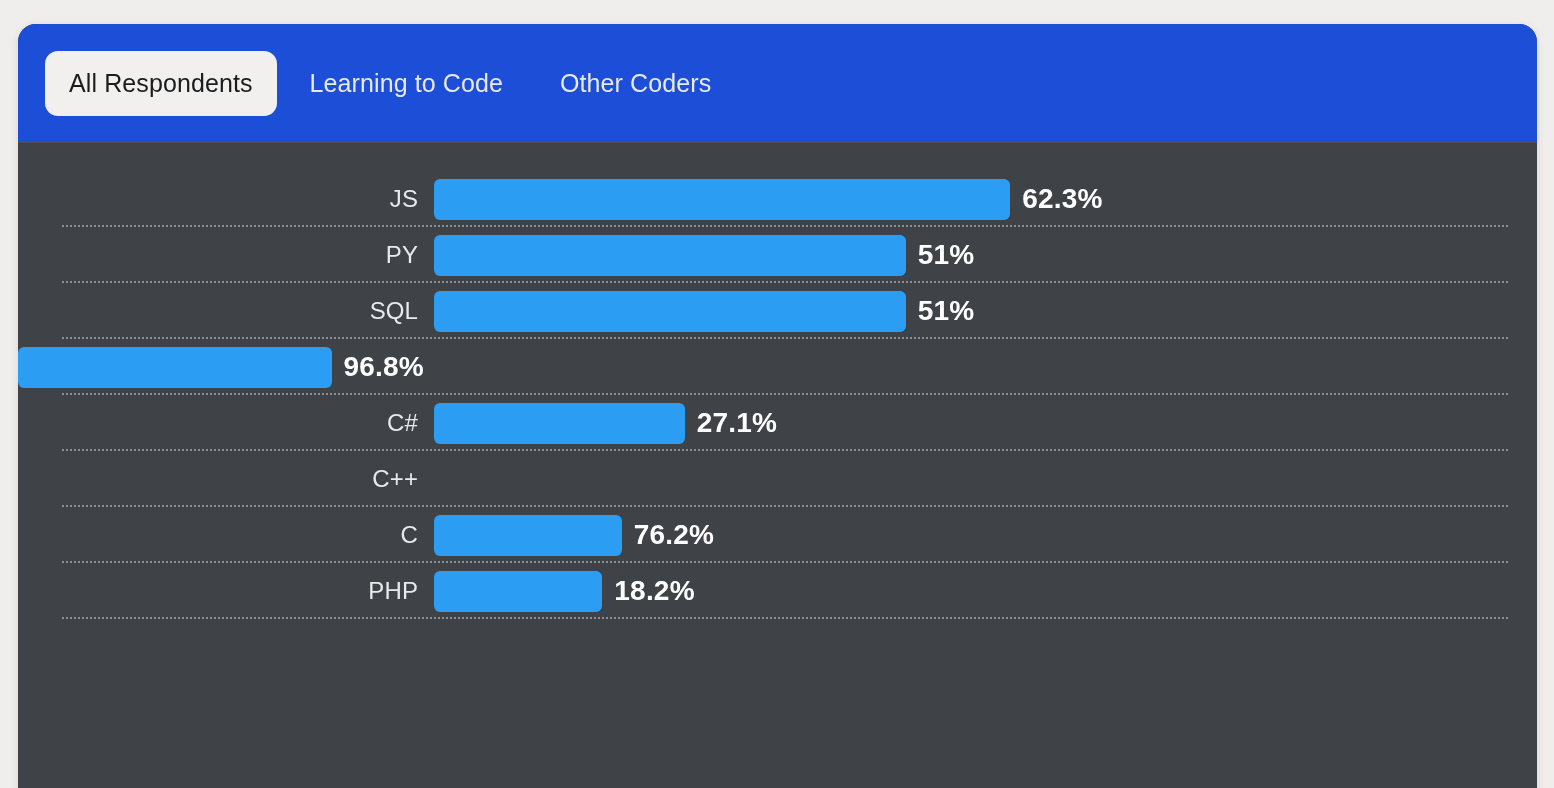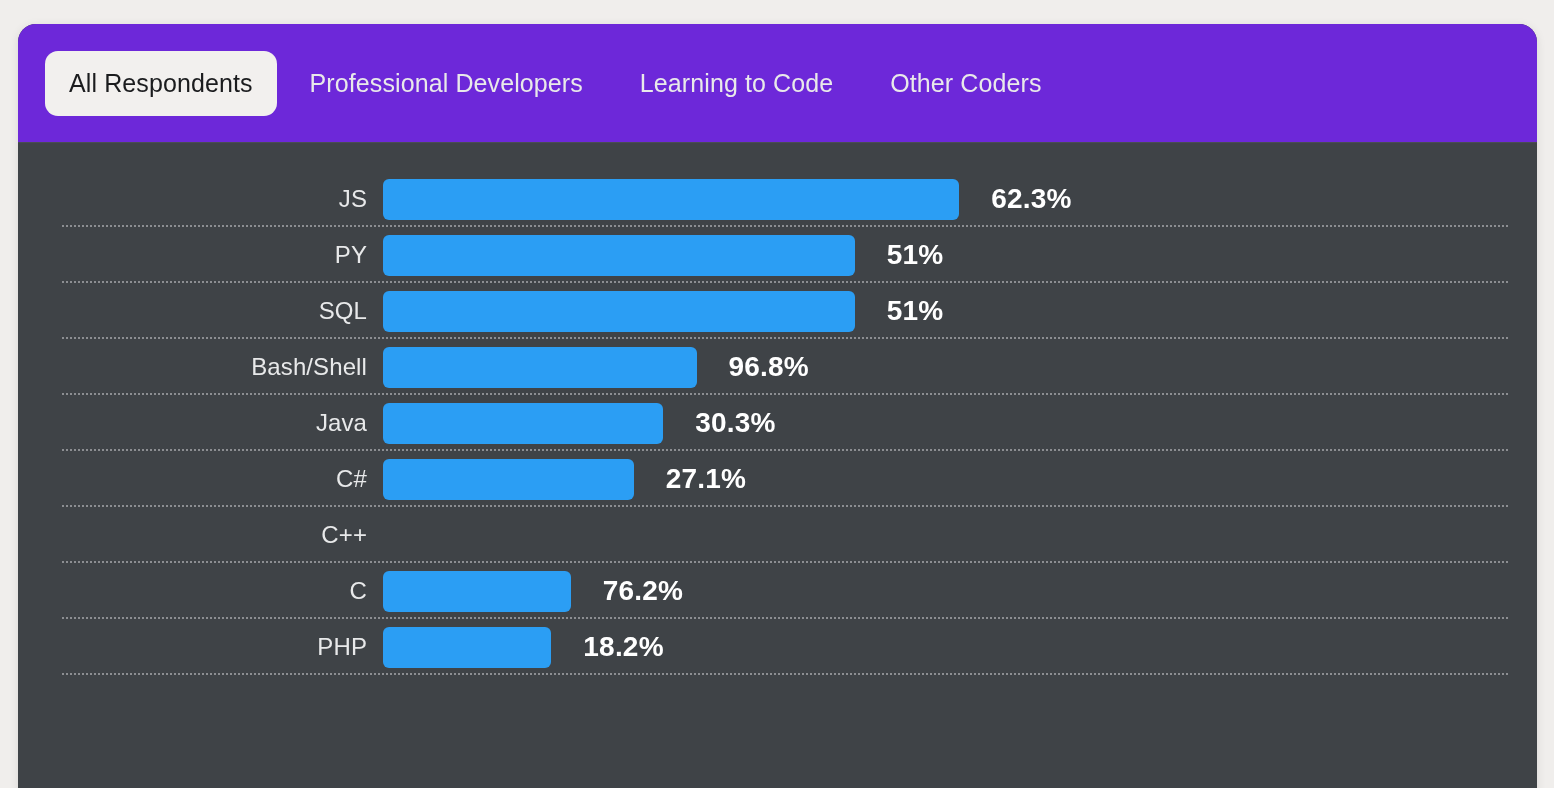--- a/index.html
+++ b/index.html
@@ -32,21 +32,21 @@
     box-shadow: 0 2px 10px rgba(0,0,0,0.10);
   }
 
   
   .tabbar {
     position: absolute;
     left: 0;
     top: 0;
     width: 100%;
     height: 119px;
-    background: #6d28d9;
+    background: #1d4ed8;
     box-sizing: border-box;
     padding-left: 27px;
     display: flex;
     align-items: center;
     border-bottom: 1px solid #4a4d52;
   }
 
   .tab {
     font-size: 25px;
     color: #e9e9ea;
@@ -87,36 +87,35 @@
     position: absolute;
     left: 44px;
     right: 29px;
     bottom: 0;
     height: 0;
     border-top: 2px dotted #9a9ca0;
     opacity: 0.85;
   }
 
   .row-label {
-    width: 365px;
+    width: 416px;
     text-align: right;
     padding-right: 16px;
     box-sizing: border-box;
     font-size: 24px;
     color: #e8e9ea;
     white-space: nowrap;
     letter-spacing: 0.1px;
   }
 
   .bar-wrap {
     flex: 1;
     display: flex;
     align-items: center;
     min-width: 0;
-    gap: 20px;
   }
 
   .bar {
     height: 41px;
     background: #2b9ef4;
     border-radius: 6px;
     flex: none;
   }
 
   .bar-value {
@@ -129,21 +128,20 @@
   }
 </style>
 </head>
 <body>
 
 <div id="app">
   <div class="card">
 
     <div class="tabbar">
       <div class="tab active">All Respondents</div>
-      <div class="tab">Professional Developers</div>
       <div class="tab">Learning to Code</div>
       <div class="tab">Other Coders</div>
     </div>
 
     <div class="chart">
       <div id="rows">
           <div class="row">
             <div class="row-label">JS</div>
             <div class="bar-wrap">
               <div class="bar" style="width: 576.275px; background: rgb(43, 158, 244);"></div>
@@ -161,36 +159,27 @@
           </div>
           <div class="row">
             <div class="row-label">SQL</div>
             <div class="bar-wrap">
               <div class="bar" style="width: 471.75px; background: rgb(43, 158, 244);"></div>
               <div class="bar-value">51%</div>
             </div>
             <div class="gridline"></div>
           </div>
           <div class="row">
-            <div class="row-label">Bash/Shell</div>
             <div class="bar-wrap">
               <div class="bar" style="width: 313.575px; background: rgb(43, 158, 244);"></div>
               <div class="bar-value">96.8%</div>
             </div>
             <div class="gridline"></div>
           </div>
           <div class="row">
-            <div class="row-label">Java</div>
-            <div class="bar-wrap">
-              <div class="bar" style="width: 280.275px; background: rgb(43, 158, 244);"></div>
-              <div class="bar-value">30.3%</div>
-            </div>
-            <div class="gridline"></div>
-          </div>
-          <div class="row">
             <div class="row-label">C#</div>
             <div class="bar-wrap">
               <div class="bar" style="width: 250.675px; background: rgb(43, 158, 244);"></div>
               <div class="bar-value">27.1%</div>
             </div>
             <div class="gridline"></div>
           </div>
           <div class="row">
             <div class="row-label">C++</div>
             <div class="gridline"></div>

